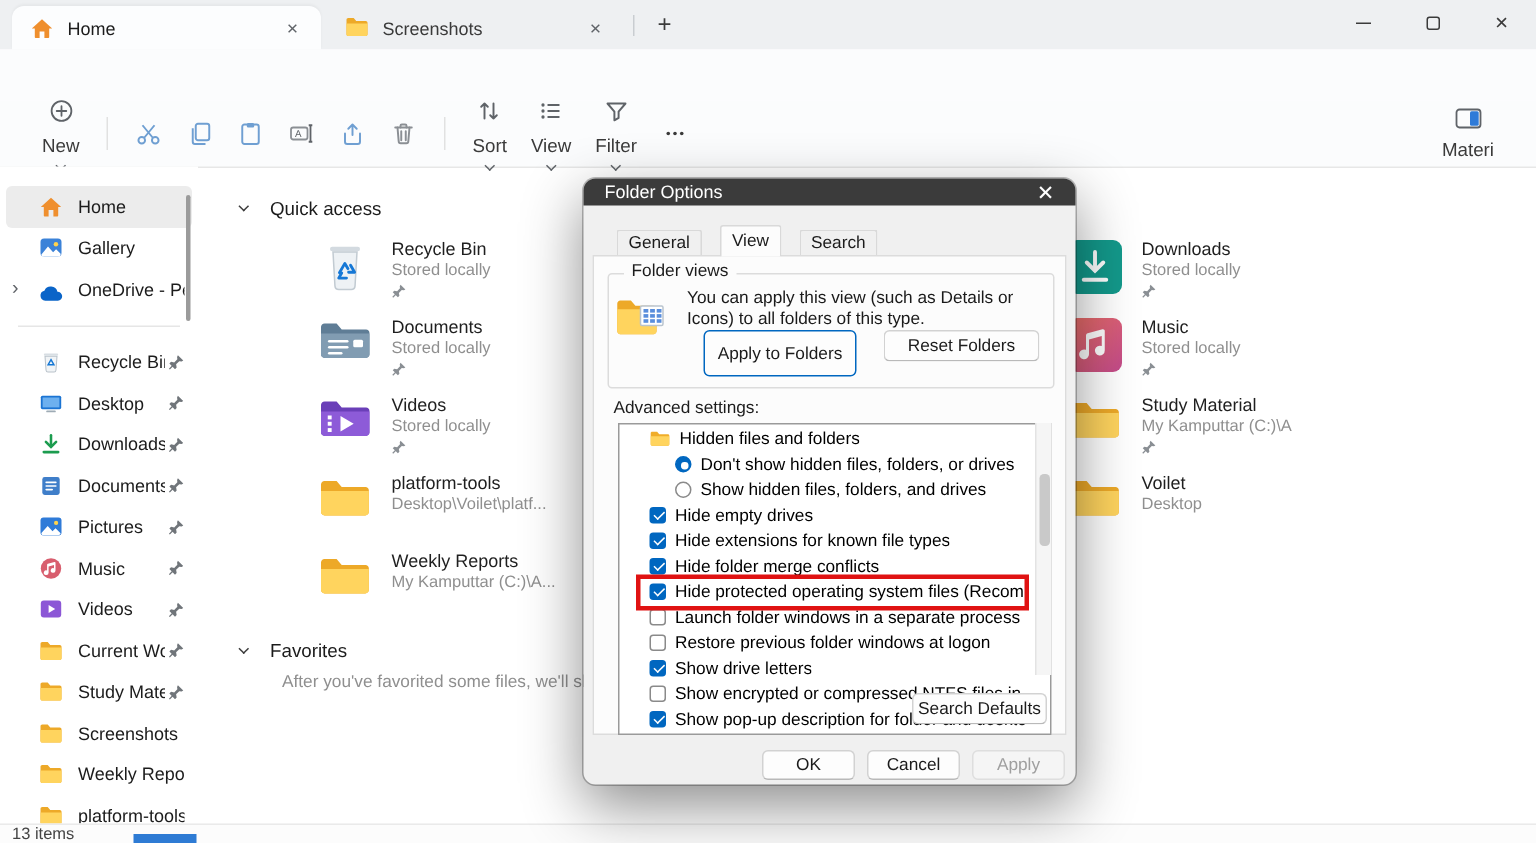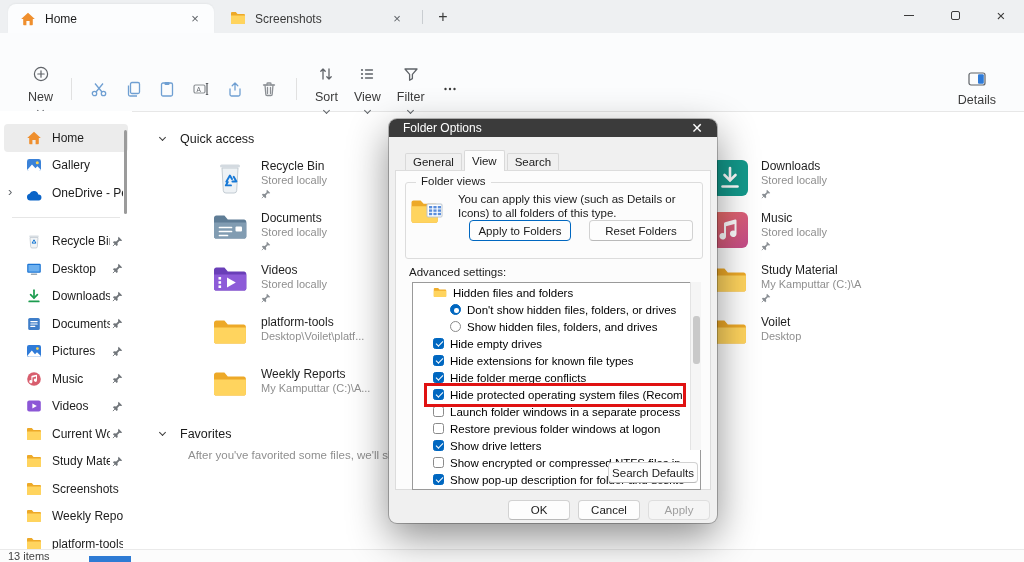--- a/index.html
+++ b/index.html
@@ -64,30 +64,30 @@
   .qa-text .pin { display:flex; margin-top:2px; width:10px; height:10px; }
   .qa-text .pin svg { width:10px; height:10px; }
   .fav-note { position:absolute; left:188px; top:449px; font-size:11.5px; color:#8f8f8f; width:202px; white-space:nowrap; overflow:hidden; }
   
   .statusbar { position:absolute; left:0; top:549px; width:1024px; height:13px; background:#fcfcfc; border-top:1px solid #eaeaea; font-size:11px; color:#444; padding-left:8px; line-height:12px; }
   .taskpeek { position:absolute; left:89px; top:556px; width:42px; height:6px; background:#2e7bd4; }
   
   .dialog { position:absolute; left:389px; top:119px; width:328px; height:404px; background:#f0f0f0; border-radius:8px; box-shadow:0 14px 40px rgba(0,0,0,.45), 0 0 0 1px rgba(0,0,0,.25); z-index:10; }
   .dlg-title { height:18px; background:#3b3b3b; color:#fff; border-radius:8px 8px 0 0; font-size:12px; display:flex; align-items:center; padding-left:14px; }
   .dlg-close { margin-left:auto; margin-right:10px; font-size:14px; width:20px; text-align:center; }
-  .dlg-tabs { position:absolute; left:16px; top:31px; height:21px; display:flex; align-items:flex-end; gap:2px;justify-content:space-between; }
+  .dlg-tabs { position:absolute; left:22px; top:31px; height:21px; display:flex; align-items:flex-end; gap:12px;justify-content:space-between; }
   .dlg-tab { height:18px; padding:0 7px; font-size:11.5px; line-height:17px; background:#f0f0f0; border:1px solid #d9d9d9; border-bottom:none; color:#1b1b1b; border-radius:2px 2px 0 0; }
   .dlg-tab.active { height:21px; background:#fcfcfc; z-index:3; position:relative; line-height:20px; }
   .dlg-page { position:absolute; left:6px; top:51px; width:316px; height:320px; background:#fcfcfc; border:1px solid #dcdcdc; z-index:2; }
   .groupbox { position:absolute; left:9px; top:11px; width:298px; height:77px; border:1px solid #dcdcdc; border-radius:3px; }
   .group-label { position:absolute; left:20px; top:4px; background:#fcfcfc; padding:0 5px; font-size:11.5px; z-index:2; }
   .fv-icon { position:absolute; left:14px; top:27px; width:36px; height:30px; display:flex; }
   .fv-text { position:absolute; left:62px; top:22px; width:238px; font-size:11.5px; line-height:13.5px; color:#1a1a1a; }
   .win-btn { position:absolute; font-size:11.5px; color:#1b1b1b; background:#fdfdfd; border:1px solid #d2d2d2; border-bottom-color:#b9b9b9; border-radius:4px; display:flex; align-items:center; justify-content:center; }
-  .btn-applyfolders { left:73px; top:49px; width:102px; height:21px; border-color:var(--accent); }
+  .btn-applyfolders { left:73px; top:49px; width:102px; height:31px; border-color:var(--accent); }
   .btn-resetfolders { left:193px; top:49px; width:104px; height:21px; }
   .adv-title { position:absolute; left:13px; top:95px; font-size:11.5px; }
   .advlist { position:absolute; left:16px; top:111px; width:289px; height:208px; background:#fff; border:1px solid #9a9a9a; display:flex; flex-direction:column; padding:1px 0; }
   .adv-row { flex:1; display:flex; align-items:center; gap:6px; padding-left:20px; padding-right:16px; position:relative; font-size:11.5px; color:#000; white-space:nowrap; }
   .adv-row.t-radio { padding-left:37px; }
   .ctrl { flex:none; position:relative; display:block; }
   .t-checkbox .ctrl { width:11px; height:11px; border-radius:2.5px; border:1px solid #8a8a8a; background:#fff; }
   .t-checkbox.checked .ctrl { background:var(--accent); border-color:var(--accent); }
   .t-checkbox.checked .ctrl::after { content:''; position:absolute; left:1.8px; top:2.4px; width:5.6px; height:2.8px; border-left:1.4px solid #fff; border-bottom:1.4px solid #fff; transform:rotate(-45deg); }
   .t-radio .ctrl { width:11px; height:11px; border-radius:50%; border:1px solid #8a8a8a; background:#fff; }
@@ -285,21 +285,21 @@
             <circle cx="13.5" cy="9" r="1.2"></circle>
           </g>
         </svg>
       </div>
     <div class="tb-spacer"></div>
     <div class="tbtn">
       <svg viewBox="0 0 18 14" style="width:18px;height:14px">
           <rect x="1" y="1" width="16" height="12" rx="2" fill="none" stroke="#5f6368" stroke-width="1.2"></rect>
           <rect x="10" y="2.2" width="5.8" height="9.6" rx="1" fill="#2f7bd8"></rect>
         </svg>
-      <span>Details</span>
+      <span>Materi</span>
     </div>
   </div>
 
   <div class="sidebar">
 
   <div class="side-item selected">
 
         <span class="s-icon">
           <svg viewBox="0 0 16 16" width="16" height="16">
             <path d="M8 1.8 14.8 8h-2v5.6c0 .4-.3.7-.7.7H9.6V10H6.4v4.3H3.9c-.4 0-.7-.3-.7-.7V8h-2z" fill="#ef8f2e"></path>

